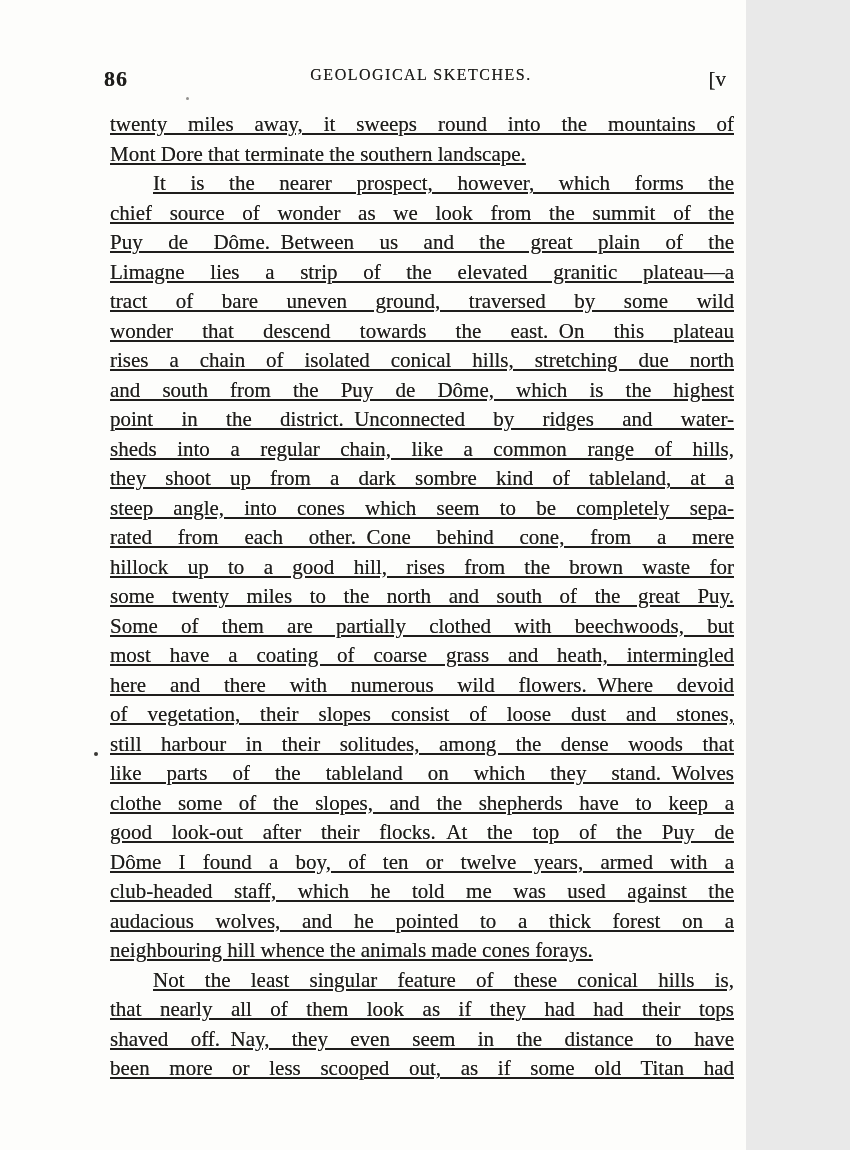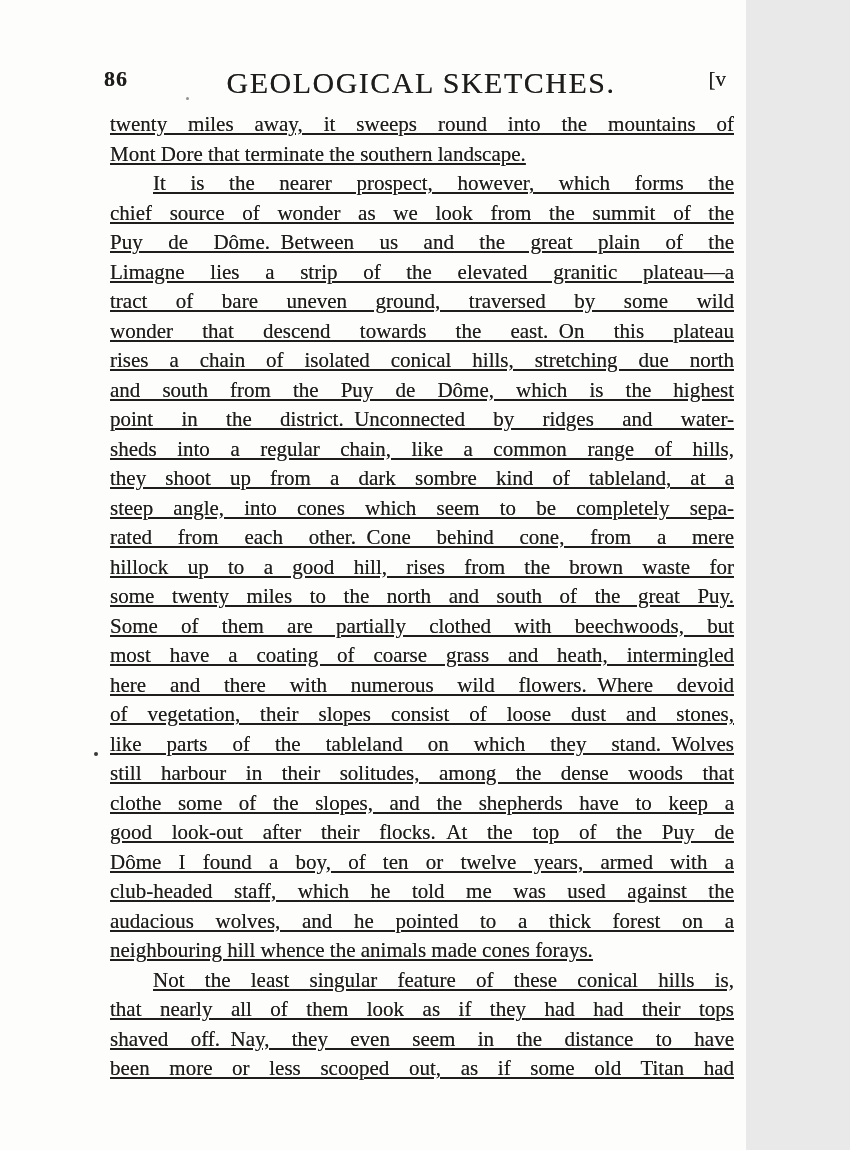--- a/index.html
+++ b/index.html
@@ -31,21 +31,21 @@
     top: 0;
     font-weight: bold;
     letter-spacing: 1px;
   }
   .head-title {
     position: absolute;
     left: 0;
     right: 0;
     top: 0;
     text-align: center;
-    font-size: 30px;
+    font-size: 16px;
     letter-spacing: 1.5px;
     white-space: nowrap;
   }
   .signature-mark {
     position: absolute;
     right: 6px;
     top: 1px;
     font-size: 21px;
   }
   .body-text {
@@ -105,22 +105,22 @@
       <div class="line">sheds into a regular chain, like a common range of hills,</div>
       <div class="line">they shoot up from a dark sombre kind of tableland, at a</div>
       <div class="line">steep angle, into cones which seem to be completely sepa-</div>
       <div class="line">rated from each other. Cone behind cone, from a mere</div>
       <div class="line">hillock up to a good hill, rises from the brown waste for</div>
       <div class="line">some twenty miles to the north and south of the great Puy.</div>
       <div class="line">Some of them are partially clothed with beechwoods, but</div>
       <div class="line">most have a coating of coarse grass and heath, intermingled</div>
       <div class="line">here and there with numerous wild flowers. Where devoid</div>
       <div class="line">of vegetation, their slopes consist of loose dust and stones,</div>
+      <div class="line">still harbour in their solitudes, among the dense woods that</div>
       <div class="line">like parts of the tableland on which they stand. Wolves</div>
-      <div class="line">still harbour in their solitudes, among the dense woods that</div>
       <div class="line">clothe some of the slopes, and the shepherds have to keep a</div>
       <div class="line">good look-out after their flocks. At the top of the Puy de</div>
       <div class="line">Dôme I found a boy, of ten or twelve years, armed with a</div>
       <div class="line">club-headed staff, which he told me was used against the</div>
       <div class="line">audacious wolves, and he pointed to a thick forest on a</div>
       <div class="line justify-off">neighbouring hill whence the animals made cones forays.</div>
       <div class="line indent">Not the least singular feature of these conical hills is,</div>
       <div class="line">that nearly all of them look as if they had had their tops</div>
       <div class="line">shaved off. Nay, they even seem in the distance to have</div>
       <div class="line">been more or less scooped out, as if some old Titan had</div>

